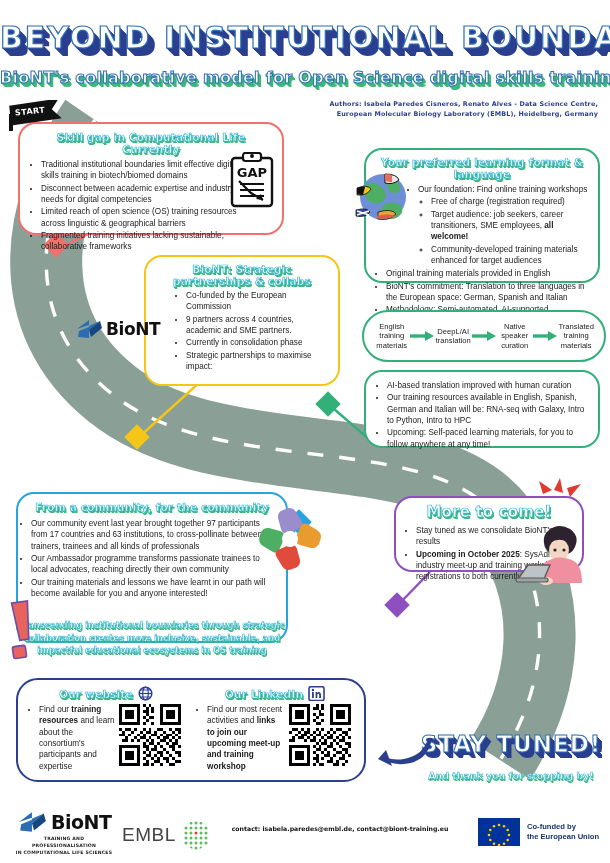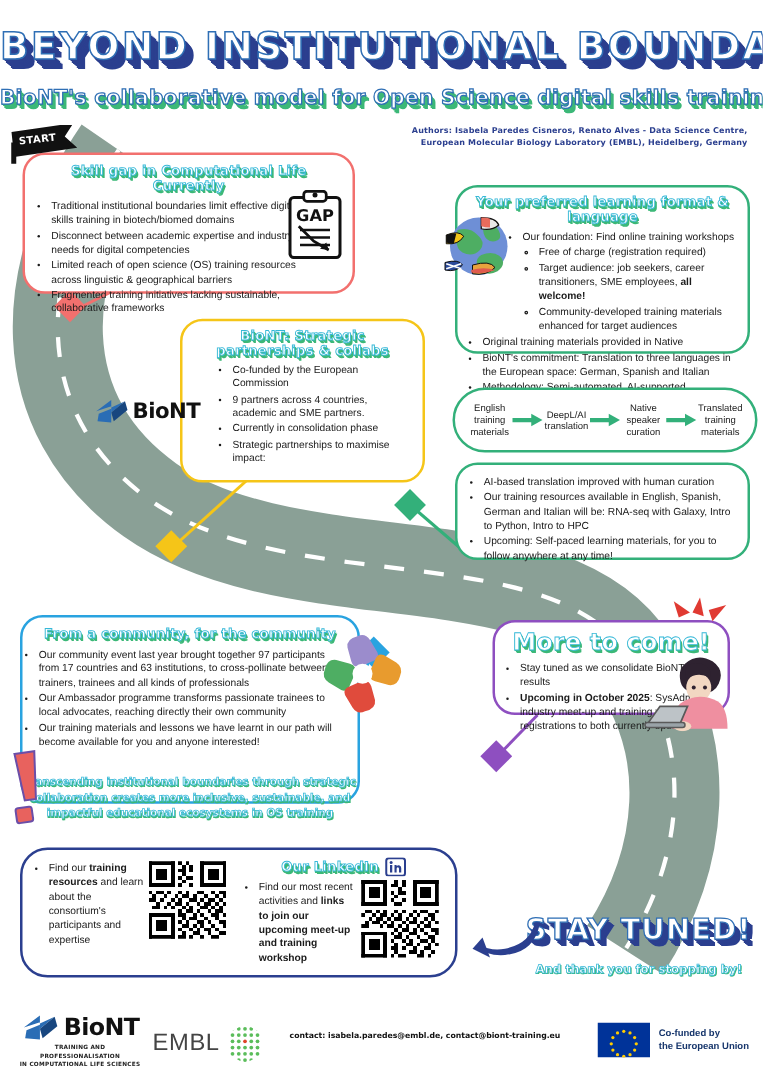--- a/index.html
+++ b/index.html
@@ -50,21 +50,21 @@
   .card.blue  {border:2.6px solid #29a3e0;}
   .card.purple{border:2.6px solid #8e4fc0;}
   .card.navy  {border:2.6px solid #2b3f8f;}
 
   .cardhead{
     text-align:center;font-family:"DejaVu Sans",sans-serif;font-weight:700;
     font-size:10.5px;letter-spacing:.2px;color:#ffffff;
     -webkit-text-stroke:.7px #35b8d8;
     text-shadow:0px 1px 0 #3cb878,1px 1.6px 0 #3cb878,1.6px 2.4px 0 #3cb878;
   }
-  .cardhead.lg{font-size:19px;}
+  .cardhead.lg{font-size:15px;}
   ul.b{margin:0;padding:0 0 0 13px;list-style:disc;}
   ul.b ul{margin:0;padding:0 0 0 13px;list-style:circle;}
   ul.b li{font-size:8.2px;line-height:1.38;margin:0 0 1px 0;color:#1b1b1b;}
   ul.b ul li{font-size:8.2px;}
   b{font-weight:700;}
 
   
   .stmt{text-align:center;font-family:"DejaVu Sans",sans-serif;font-weight:700;
      font-size:8.4px;line-height:1.5;color:#ffffff;
      -webkit-text-stroke:.6px #35b8d8;
@@ -196,21 +196,21 @@
   <div class="cardhead">Your preferred learning format &amp; language</div>
   <ul class="b" style="margin-top:4px;margin-left:32px;">
     <li>Our foundation: Find online training workshops</li>
     <ul>
       <li>Free of charge (registration required)</li>
       <li>Target audience: job seekers, career transitioners, SME employees, <b>all welcome!</b></li>
       <li>Community-developed training materials enhanced for target audiences</li>
     </ul>
   </ul>
   <ul class="b" style="margin-top:2px;">
-    <li>Original training materials provided in Native</li>
+    <li>Original training materials provided in English</li>
     <li>BioNT's commitment: Translation to three languages in the European space: German, Spanish and Italian</li>
     <li>Methodology: Semi-automated, AI-supported</li>
   </ul>
 </div>
 
 <svg class="abs" style="left:352px;top:166px;z-index:6;" width="62" height="62" viewBox="0 0 62 62">
   <circle cx="31" cy="31" r="23" fill="#6e8fd6"></circle>
   <path d="M14 18 q10 -3 16 4 q7 6 2 12 q-6 6 -14 2 q-7 -4 -4 -18 z" fill="#4eae63"></path>
   <path d="M33 38 q10 -4 16 2 q4 6 -3 11 q-9 5 -15 -3 q-4 -6 2 -10 z" fill="#4eae63"></path>
   <path d="M38 12 q8 2 10 9 q1 5 -4 6 q-7 1 -9 -6 q-2 -6 3 -9 z" fill="#4eae63"></path>
@@ -305,20 +305,30 @@
   <ellipse cx="32" cy="58" rx="7" ry="4" fill="#f2d7c2"></ellipse>
   <path d="M4 56 L30 56 L36 42 L14 42 Z" fill="#bdc3c7" stroke="#5a5a5a" stroke-width="1.4"></path>
   <rect x="2" y="55" width="32" height="4" rx="2" fill="#9aa3a8" stroke="#5a5a5a" stroke-width="1.2"></rect>
 </svg>
 
 <div class="card navy" style="left:16px;top:678px;width:350px;height:104px;padding:6px 8px;border-radius:22px;">
 
   <div style="display:flex;gap:8px;">
 
     <div style="width:162px;">
+      <div class="sec-head-wrap">
+        <span class="cardhead">Our website</span>
+        <svg width="15" height="15" viewBox="0 0 15 15">
+          <circle cx="7.5" cy="7.5" r="6.3" fill="none" stroke="#2b3f8f" stroke-width="1.5"></circle>
+          <ellipse cx="7.5" cy="7.5" rx="2.8" ry="6.3" fill="none" stroke="#2b3f8f" stroke-width="1.2"></ellipse>
+          <line x1="1.2" y1="7.5" x2="13.8" y2="7.5" stroke="#2b3f8f" stroke-width="1.2"></line>
+          <line x1="2.4" y1="4" x2="12.6" y2="4" stroke="#2b3f8f" stroke-width="1"></line>
+          <line x1="2.4" y1="11" x2="12.6" y2="11" stroke="#2b3f8f" stroke-width="1"></line>
+        </svg>
+      </div>
       <div style="display:flex;gap:4px;margin-top:3px;">
         <ul class="b" style="width:76px;">
           <li>Find our <b>training resources</b> and learn about the consortium's participants and expertise</li>
         </ul>
         <svg class="qr" width="62" height="62" viewBox="0 0 21 21" shape-rendering="crispEdges">
           <rect width="21" height="21" fill="#fff"></rect>
           <g fill="#000">
             <rect x="0" y="0" width="7" height="1"></rect>
               <rect x="0" y="6" width="7" height="1"></rect>
             <rect x="0" y="0" width="1" height="7"></rect>

